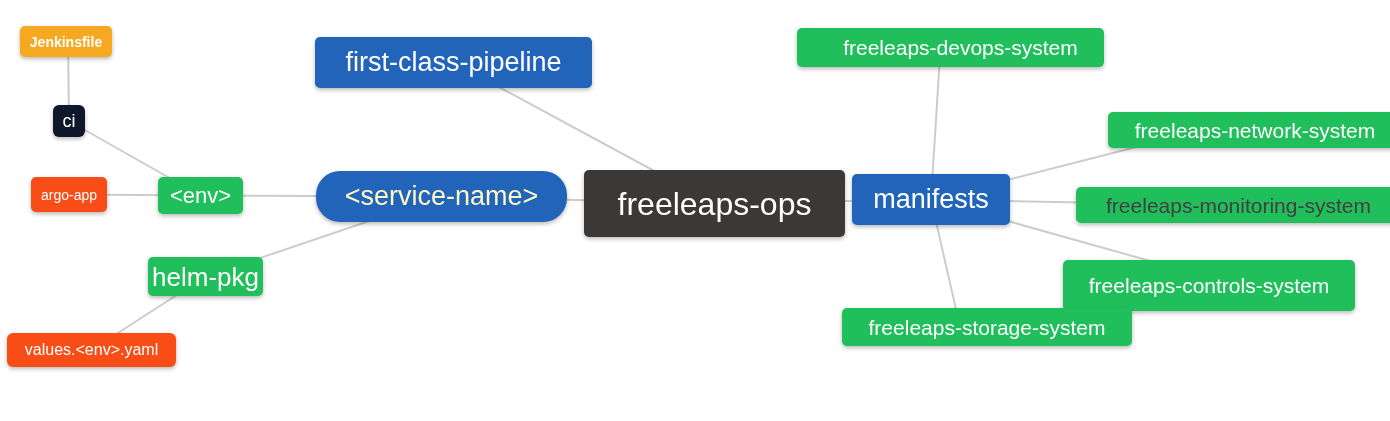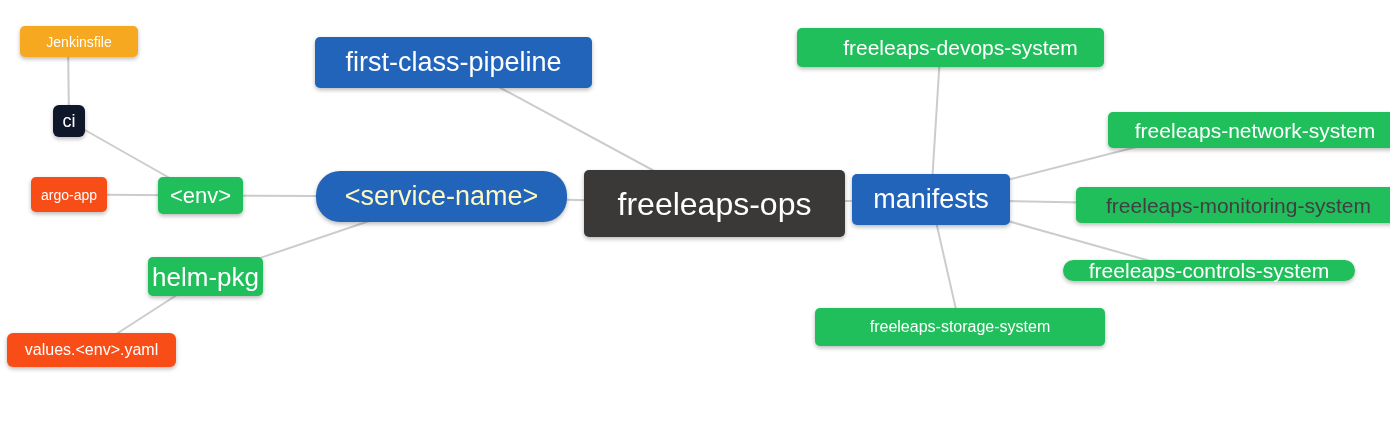--- a/index.html
+++ b/index.html
@@ -53,29 +53,29 @@
       <line x1="441.5" y1="196.5" x2="714.5" y2="203.5" stroke="#cccccc"></line>
       <line x1="453.5" y1="62.5" x2="714.5" y2="203.5" stroke="#cccccc"></line>
       <line x1="714.5" y1="203.5" x2="931" y2="199.5" stroke="#cccccc"></line>
       <line x1="931" y1="199.5" x2="940.5" y2="47.5" stroke="#cccccc"></line>
       <line x1="931" y1="199.5" x2="1203" y2="130" stroke="#cccccc"></line>
       <line x1="931" y1="199.5" x2="1212.5" y2="205" stroke="#cccccc"></line>
       <line x1="931" y1="199.5" x2="1209" y2="277.5" stroke="#cccccc"></line>
       <line x1="931" y1="199.5" x2="960" y2="327" stroke="#cccccc"></line>
     </svg>
   <div id="nodes">
-      <div class="node" style="left: 20px; top: 26px; width: 118px; height: 31px; font-size: 14px; background: rgb(247, 168, 33); color: rgb(255, 255, 255);">Jenkinsfile</div>
+      <div class="node" style="left: 20px; top: 26px; width: 92px; height: 31px; font-size: 14px; background: rgb(247, 168, 33); color: rgb(255, 255, 255); font-weight: bold;">Jenkinsfile</div>
       <div class="node" style="left: 53px; top: 105px; width: 32px; height: 32px; font-size: 18px; background: #0f172a; color: rgb(255, 255, 255); border-radius: 6px;">ci</div>
       <div class="node" style="left: 31px; top: 177px; width: 76px; height: 35px; font-size: 14px; background: rgb(249, 77, 23); color: rgb(255, 255, 255); text-align: right;">argo-app</div>
       <div class="node" style="left: 158px; top: 177px; width: 85px; height: 37px; font-size: 22px; background: rgb(32, 191, 91); color: rgb(255, 255, 255);">&lt;env&gt;</div>
       <div class="node" style="left: 316px; top: 171px; width: 251px; height: 51px; font-size: 27px; background: rgb(33, 100, 186); color: #fef9c3; border-radius: 24px;">&lt;service-name&gt;</div>
       <div class="node" style="left: 315px; top: 37px; width: 277px; height: 51px; font-size: 27px; background: rgb(33, 100, 186); color: rgb(255, 255, 255);">first-class-pipeline</div>
       <div class="node" style="left: 584px; top: 170px; width: 261px; height: 67px; font-size: 32px; background: rgb(59, 57, 56); color: rgb(255, 255, 255);">freeleaps-ops</div>
       <div class="node" style="left: 852px; top: 174px; width: 158px; height: 51px; font-size: 27px; background: rgb(33, 100, 186); color: rgb(255, 255, 255);">manifests</div>
       <div class="node" style="left: 148px; top: 257px; width: 115px; height: 39px; font-size: 26px; background: rgb(32, 191, 91); color: rgb(255, 255, 255);">helm-pkg</div>
       <div class="node" style="left: 7px; top: 333px; width: 169px; height: 34px; font-size: 16px; background: rgb(249, 77, 23); color: rgb(255, 255, 255); border-radius: 6px;">values.&lt;env&gt;.yaml</div>
       <div class="node" style="left: 797px; top: 28px; width: 287px; height: 39px; font-size: 21px; background: rgb(32, 191, 91); color: rgb(255, 255, 255); padding-left: 20px;">freeleaps-devops-system</div>
       <div class="node" style="left: 1108px; top: 112px; width: 294px; height: 36px; font-size: 21px; background: rgb(32, 191, 91); color: rgb(255, 255, 255);">freeleaps-network-system</div>
       <div class="node" style="left: 1050px; top: 187px; width: 325px; height: 36px; font-size: 21px; background: rgb(32, 191, 91); color: #404040; margin-left: 26px;">freeleaps-monitoring-system</div>
-      <div class="node" style="left: 1063px; top: 260px; width: 292px; height: 21px; font-size: 21px; background: rgb(32, 191, 91); color: rgb(255, 255, 255); border-radius: 14px;">freeleaps-controls-system</div>
-      <div class="node" style="left: 815px; top: 308px; width: 290px; height: 38px; font-size: 16px; background: rgb(32, 191, 91); color: rgb(255, 255, 255);">freeleaps-storage-system</div>
+      <div class="node" style="left: 1063px; top: 260px; width: 292px; height: 51px; font-size: 21px; background: rgb(32, 191, 91); color: rgb(255, 255, 255);">freeleaps-controls-system</div>
+      <div class="node" style="left: 842px; top: 308px; width: 290px; height: 38px; font-size: 21px; background: rgb(32, 191, 91); color: rgb(255, 255, 255);">freeleaps-storage-system</div>
     </div>
 </div>
 
 </body></html>

